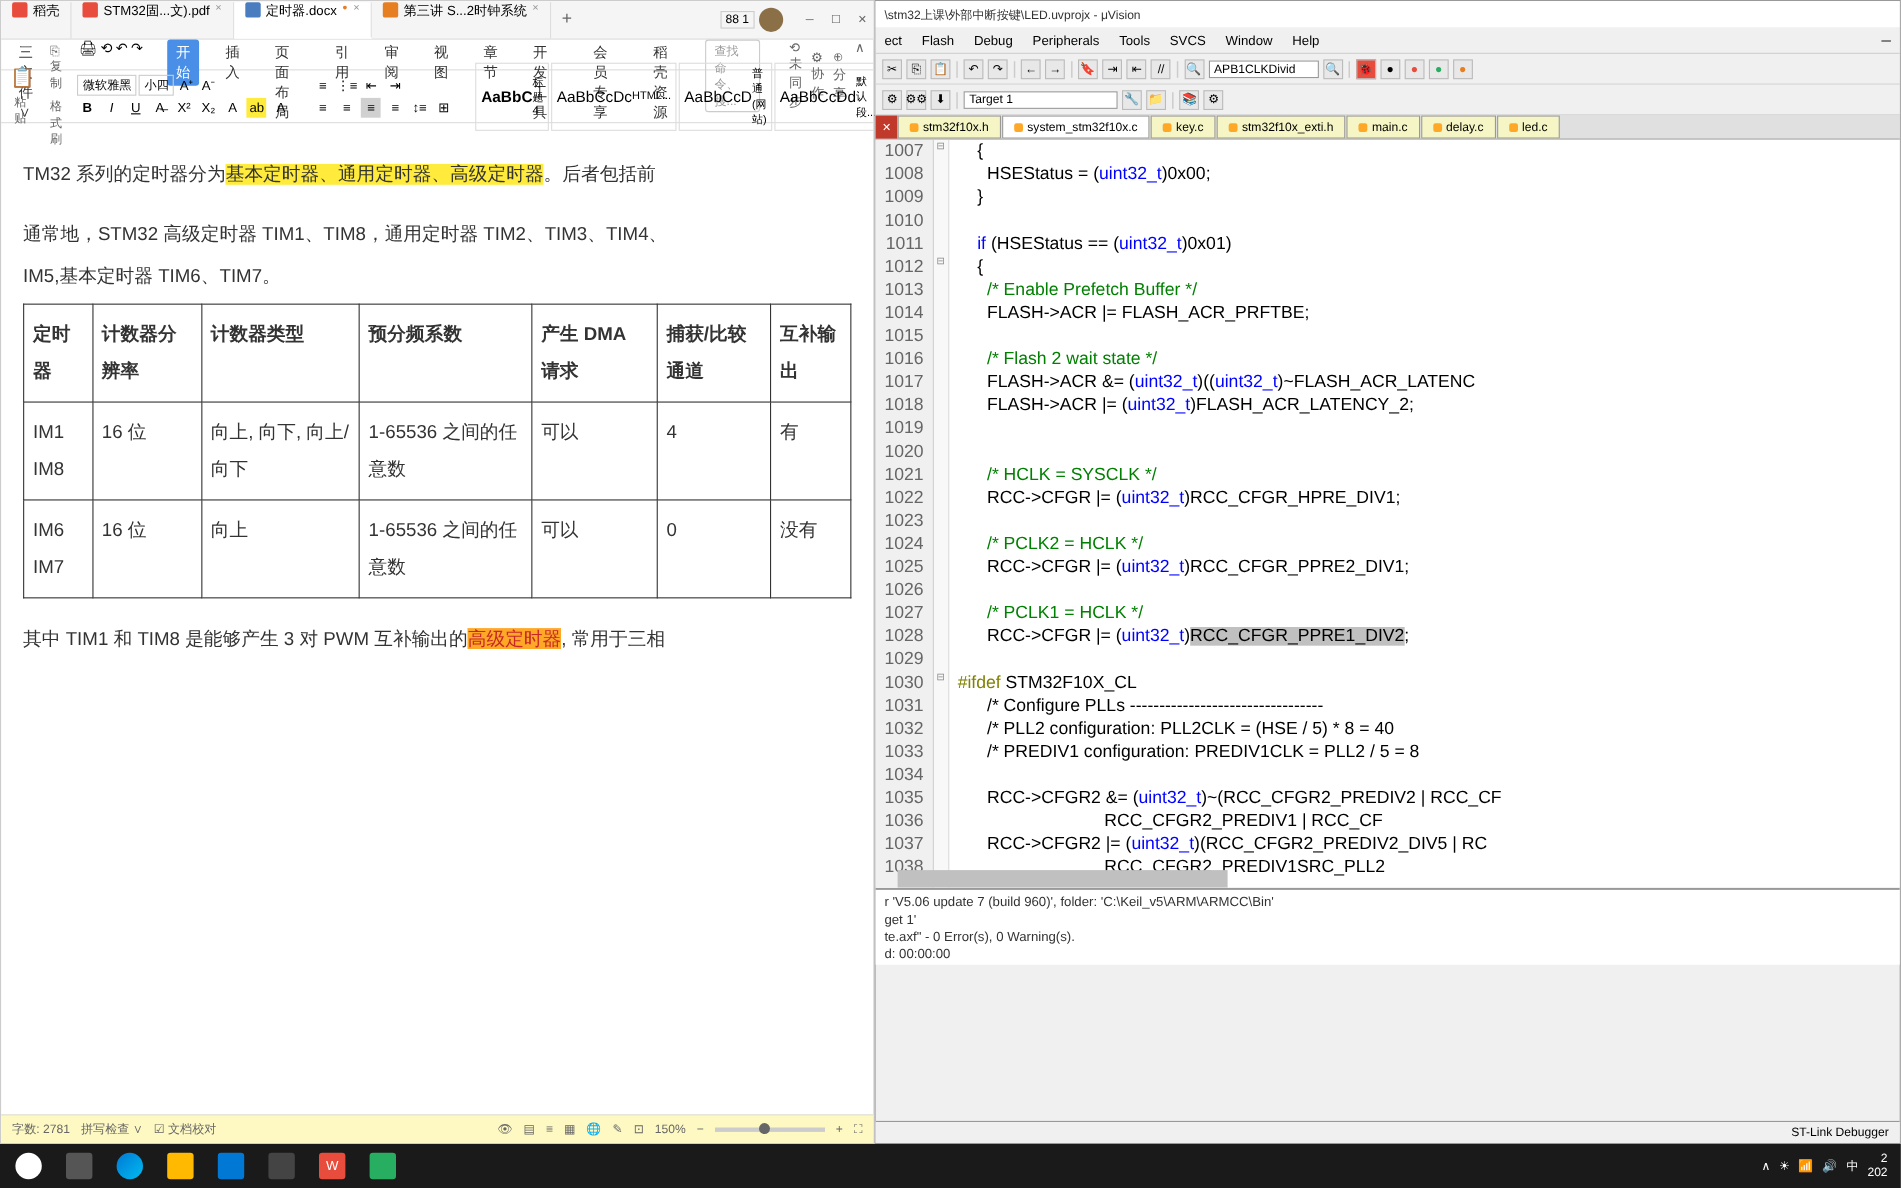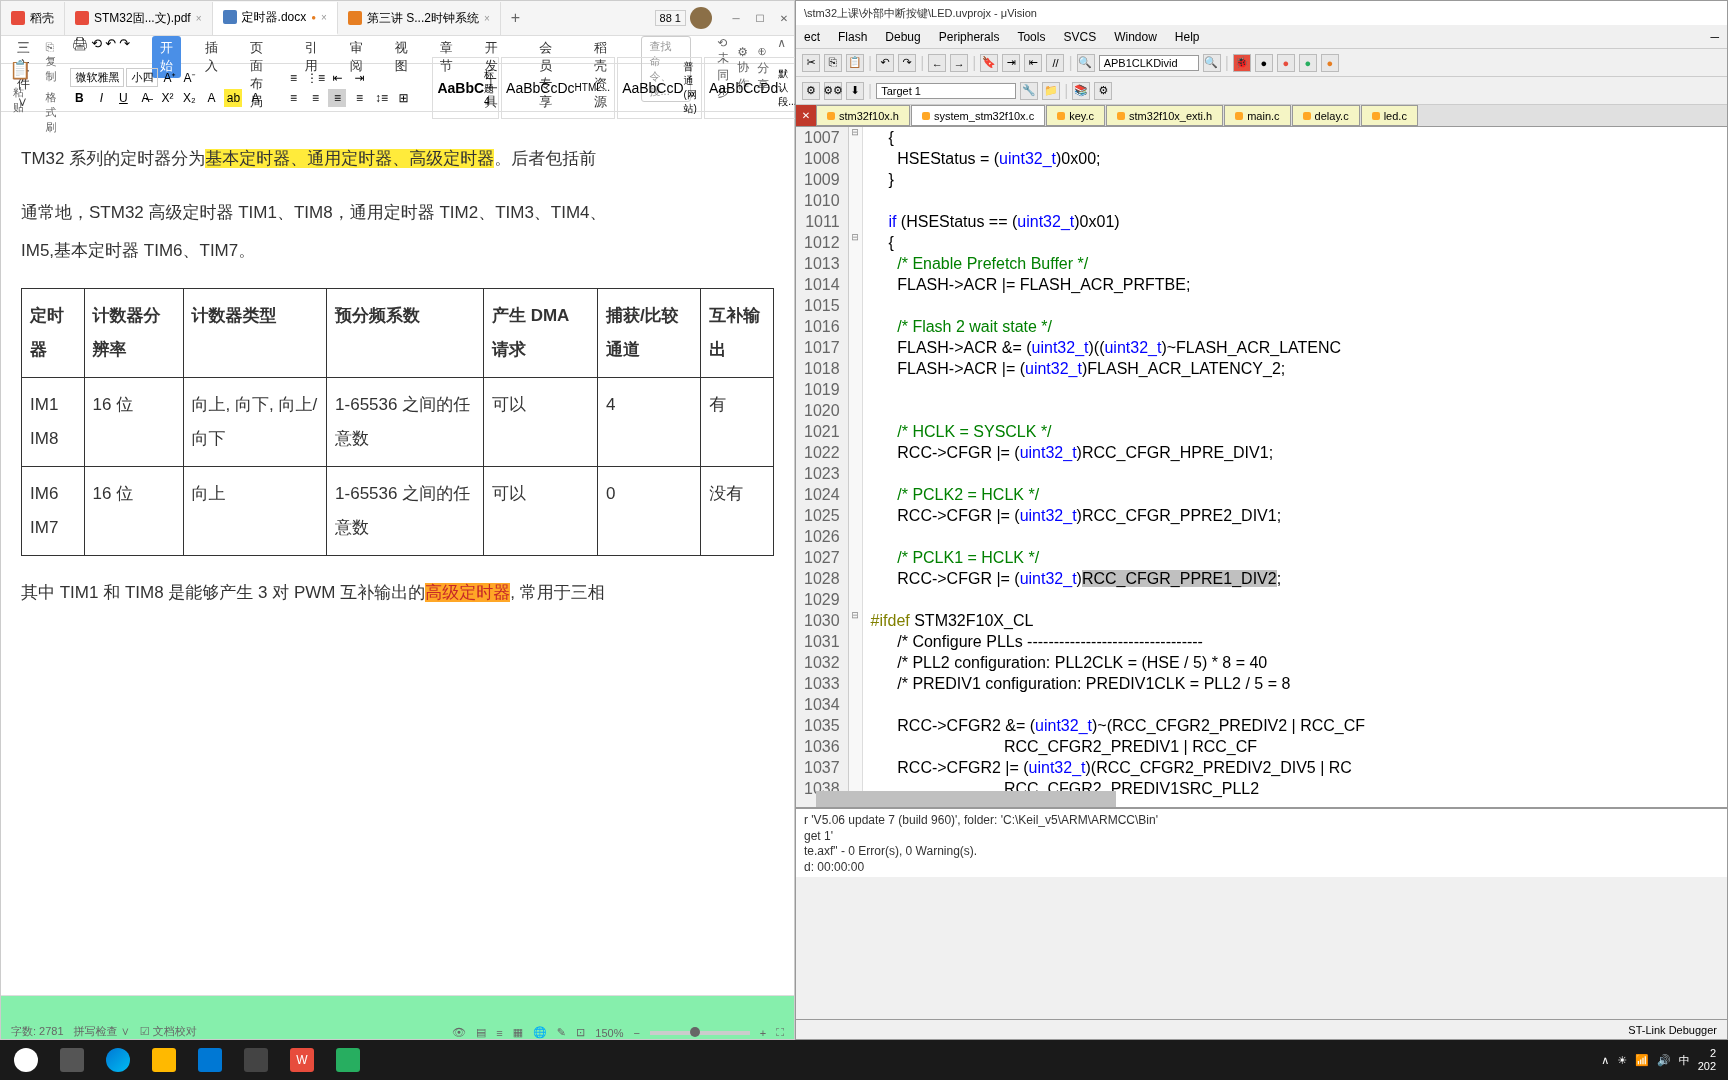--- a/index.html
+++ b/index.html
@@ -1,21 +1,21 @@
 <!DOCTYPE html>
 <html><head>
 <meta charset="utf-8">
 <style>
 * { margin: 0; padding: 0; box-sizing: border-box; font-family: "Microsoft YaHei", sans-serif; }
 body { width: 1728px; height: 1080px; background: #f0f0f0; overflow: hidden; position: relative; }
 
 
 .wps-window { position: absolute; left: 0; top: 0; width: 795px; height: 1040px; background: #fff; border: 1px solid #ccc; }
 .wps-tabs { height: 35px; background: #f5f5f5; display: flex; align-items: center; border-bottom: 1px solid #ddd; }
-.wps-tab { height: 33px; display: flex; align-items: center; padding: 0 10px; font-size: 12px; border-right: 1px solid #ddd; gap: 5px; }
+.wps-tab { height: 33px; display: flex; padding: 0 10px; font-size: 12px; border-right: 1px solid #ddd; gap: 5px; }
 .wps-tab.active { background: #fff; border-bottom: 2px solid #fff; }
 .tab-close { color: #999; font-size: 10px; }
 .tab-icon { width: 14px; height: 14px; display: inline-block; }
 .tab-icon.red { background: #e74c3c; border-radius: 2px; }
 .tab-icon.blue { background: #4a7dbf; border-radius: 2px; }
 .tab-icon.orange { background: #e67e22; border-radius: 2px; }
 .tab-add { padding: 0 10px; color: #666; }
 .win-btn { width: 20px; height: 20px; display: flex; align-items: center; justify-content: center; font-size: 10px; color: #666; }
 .avatar { width: 22px; height: 22px; border-radius: 50%; background: #8b6f47; margin-right: 10px; }
 
@@ -32,24 +32,24 @@
 .font-select { border: 1px solid #ccc; padding: 1px 4px; font-size: 11px; }
 .tool-icons { display: flex; gap: 4px; }
 .icon-btn { width: 18px; height: 18px; display: flex; align-items: center; justify-content: center; font-size: 12px; }
 .style-box { border: 1px solid #ddd; padding: 2px 4px; font-size: 10px; display: flex; align-items: center; }
 .style-sample { font-size: 14px; }
 
 .doc-area { padding: 30px 20px; height: 750px; overflow: hidden; font-size: 17px; line-height: 2; color: #333; }
 .doc-area p { margin-bottom: 4px; }
 .hl { background: #ffeb3b; }
 .hl-orange { background: #ffa726; color: #c62828; }
-.doc-table { border-collapse: collapse; width: 100%; margin-top: 20px; }
+.doc-table { border-collapse: collapse; width: 100%; margin-top: 8px; }
 .doc-table td, .doc-table th { border: 1px solid #333; padding: 10px 8px; text-align: left; vertical-align: top; font-size: 17px; }
 
-.wps-status { position: absolute; bottom: 0; left: 0; width: 100%; height: 44px; background: #86efac; border-top: 1px solid #ddd; display: flex; align-items: flex-end; padding: 0 10px; font-size: 11px; gap: 10px; color: #666; }
+.wps-status { position: absolute; bottom: 0; left: 0; width: 100%; height: 26px; background: #fef9c3; border-top: 1px solid #ddd; display: flex; align-items: center; padding: 0 10px; font-size: 11px; gap: 10px; color: #666; }
 .status-right { margin-left: auto; display: flex; align-items: center; gap: 10px; }
 .zoom-slider { width: 100px; height: 4px; background: #ccc; position: relative; }
 .zoom-slider::after { content: ''; position: absolute; left: 40%; top: -4px; width: 10px; height: 10px; background: #666; border-radius: 50%; }
 
 
 .uv-window { position: absolute; left: 795px; top: 0; width: 933px; height: 1040px; background: #f0f0f0; border: 1px solid #999; }
 .uv-title { height: 24px; background: #fff; display: flex; align-items: center; padding: 0 8px; font-size: 11px; color: #333; }
 .uv-menu { height: 24px; background: #f0f0f0; display: flex; align-items: center; padding: 0 8px; font-size: 12px; gap: 18px; border-bottom: 1px solid #ccc; }
 .uv-toolbar { height: 28px; background: #f0f0f0; display: flex; align-items: center; padding: 0 6px; gap: 4px; border-bottom: 1px solid #ccc; }
 .uv-icon { width: 18px; height: 18px; display: inline-flex; align-items: center; justify-content: center; font-size: 11px; background: #e8e8e8; border: 1px solid #bbb; }

